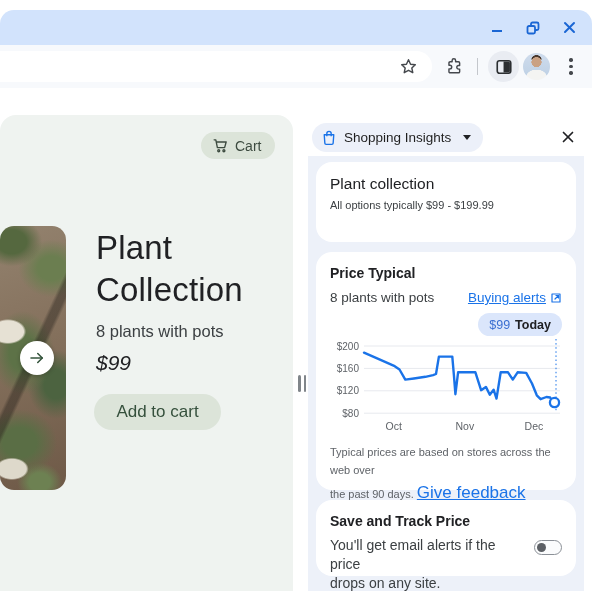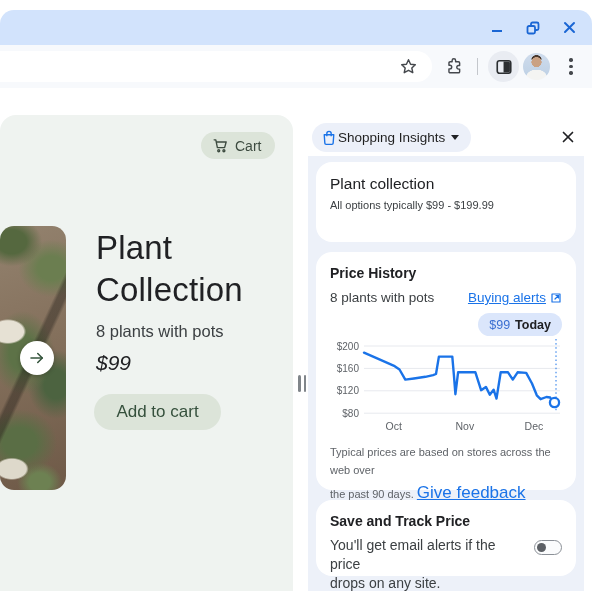--- a/index.html
+++ b/index.html
@@ -59,21 +59,21 @@
                 background:#dce4d9;color:#35503c;font-size:17px;font-weight:500;}
 
   
   .resize-handle{position:absolute;left:298px;top:375px;width:9px;height:17px;display:flex;gap:3px;}
   .resize-handle i{width:2.5px;height:17px;background:#80858a;border-radius:2px;display:block;}
 
   
   .panel{position:absolute;left:308px;top:115px;width:284px;height:476px;background:#fff;}
   .panel-header{position:relative;height:41px;background:#fff;}
   .insights-pill{position:absolute;left:4px;top:8px;height:29px;padding:0 12px 0 10px;border-radius:15px;
-                 background:#ecf0f9;display:flex;align-items:center;gap:2px;}
+                 background:#ecf0f9;display:flex;align-items:center;gap:8px;}
   .insights-pill .lbl{font-size:13.5px;color:#1f1f1f;font-weight:500;}
   .caret{width:0;height:0;border-left:4.5px solid transparent;border-right:4.5px solid transparent;
          border-top:5px solid #202124;margin-left:4px;}
   .panel-close{position:absolute;right:12px;top:10px;width:24px;height:24px;display:flex;align-items:center;justify-content:center;}
   .panel-content{position:absolute;left:0;top:41px;width:276px;height:435px;background:#edf1f9;
                  box-sizing:border-box;padding:6px 8px 0 8px;}
   .card{background:#fff;border-radius:16px;padding:13px 14px;box-sizing:border-box;margin-bottom:10px;}
   .card h2{margin:0 0 6px 0;font-size:15.5px;font-weight:500;color:#202124;}
   .card h3{margin:0;font-size:14px;font-weight:700;color:#202124;}
   .card .body-text{font-size:11px;color:#3c4043;}
@@ -196,21 +196,21 @@
     </div>
 
     <div class="panel-content">
 
       <section class="card" style="height:80px;">
         <h2>Plant collection</h2>
         <div class="body-text">All options typically $99 - $199.99</div>
       </section>
 
       <section class="card" style="height:238px;">
-        <h3>Price History</h3>
+        <h3>Price Typical</h3>
         <div class="ph-row">
           <span class="sub">8 plants with pots</span>
           <a class="link" href="#">
             <span>Buying alerts</span>
             <svg width="12" height="12" viewBox="0 0 24 24" fill="none" stroke="#1a73e8" stroke-width="2.4" stroke-linecap="round" stroke-linejoin="round">
               <path d="M4 4h16v16H4z"></path>
                 <path d="M10 14l7-7M12 7h5v5"></path>
             </svg>
           </a>
         </div>

